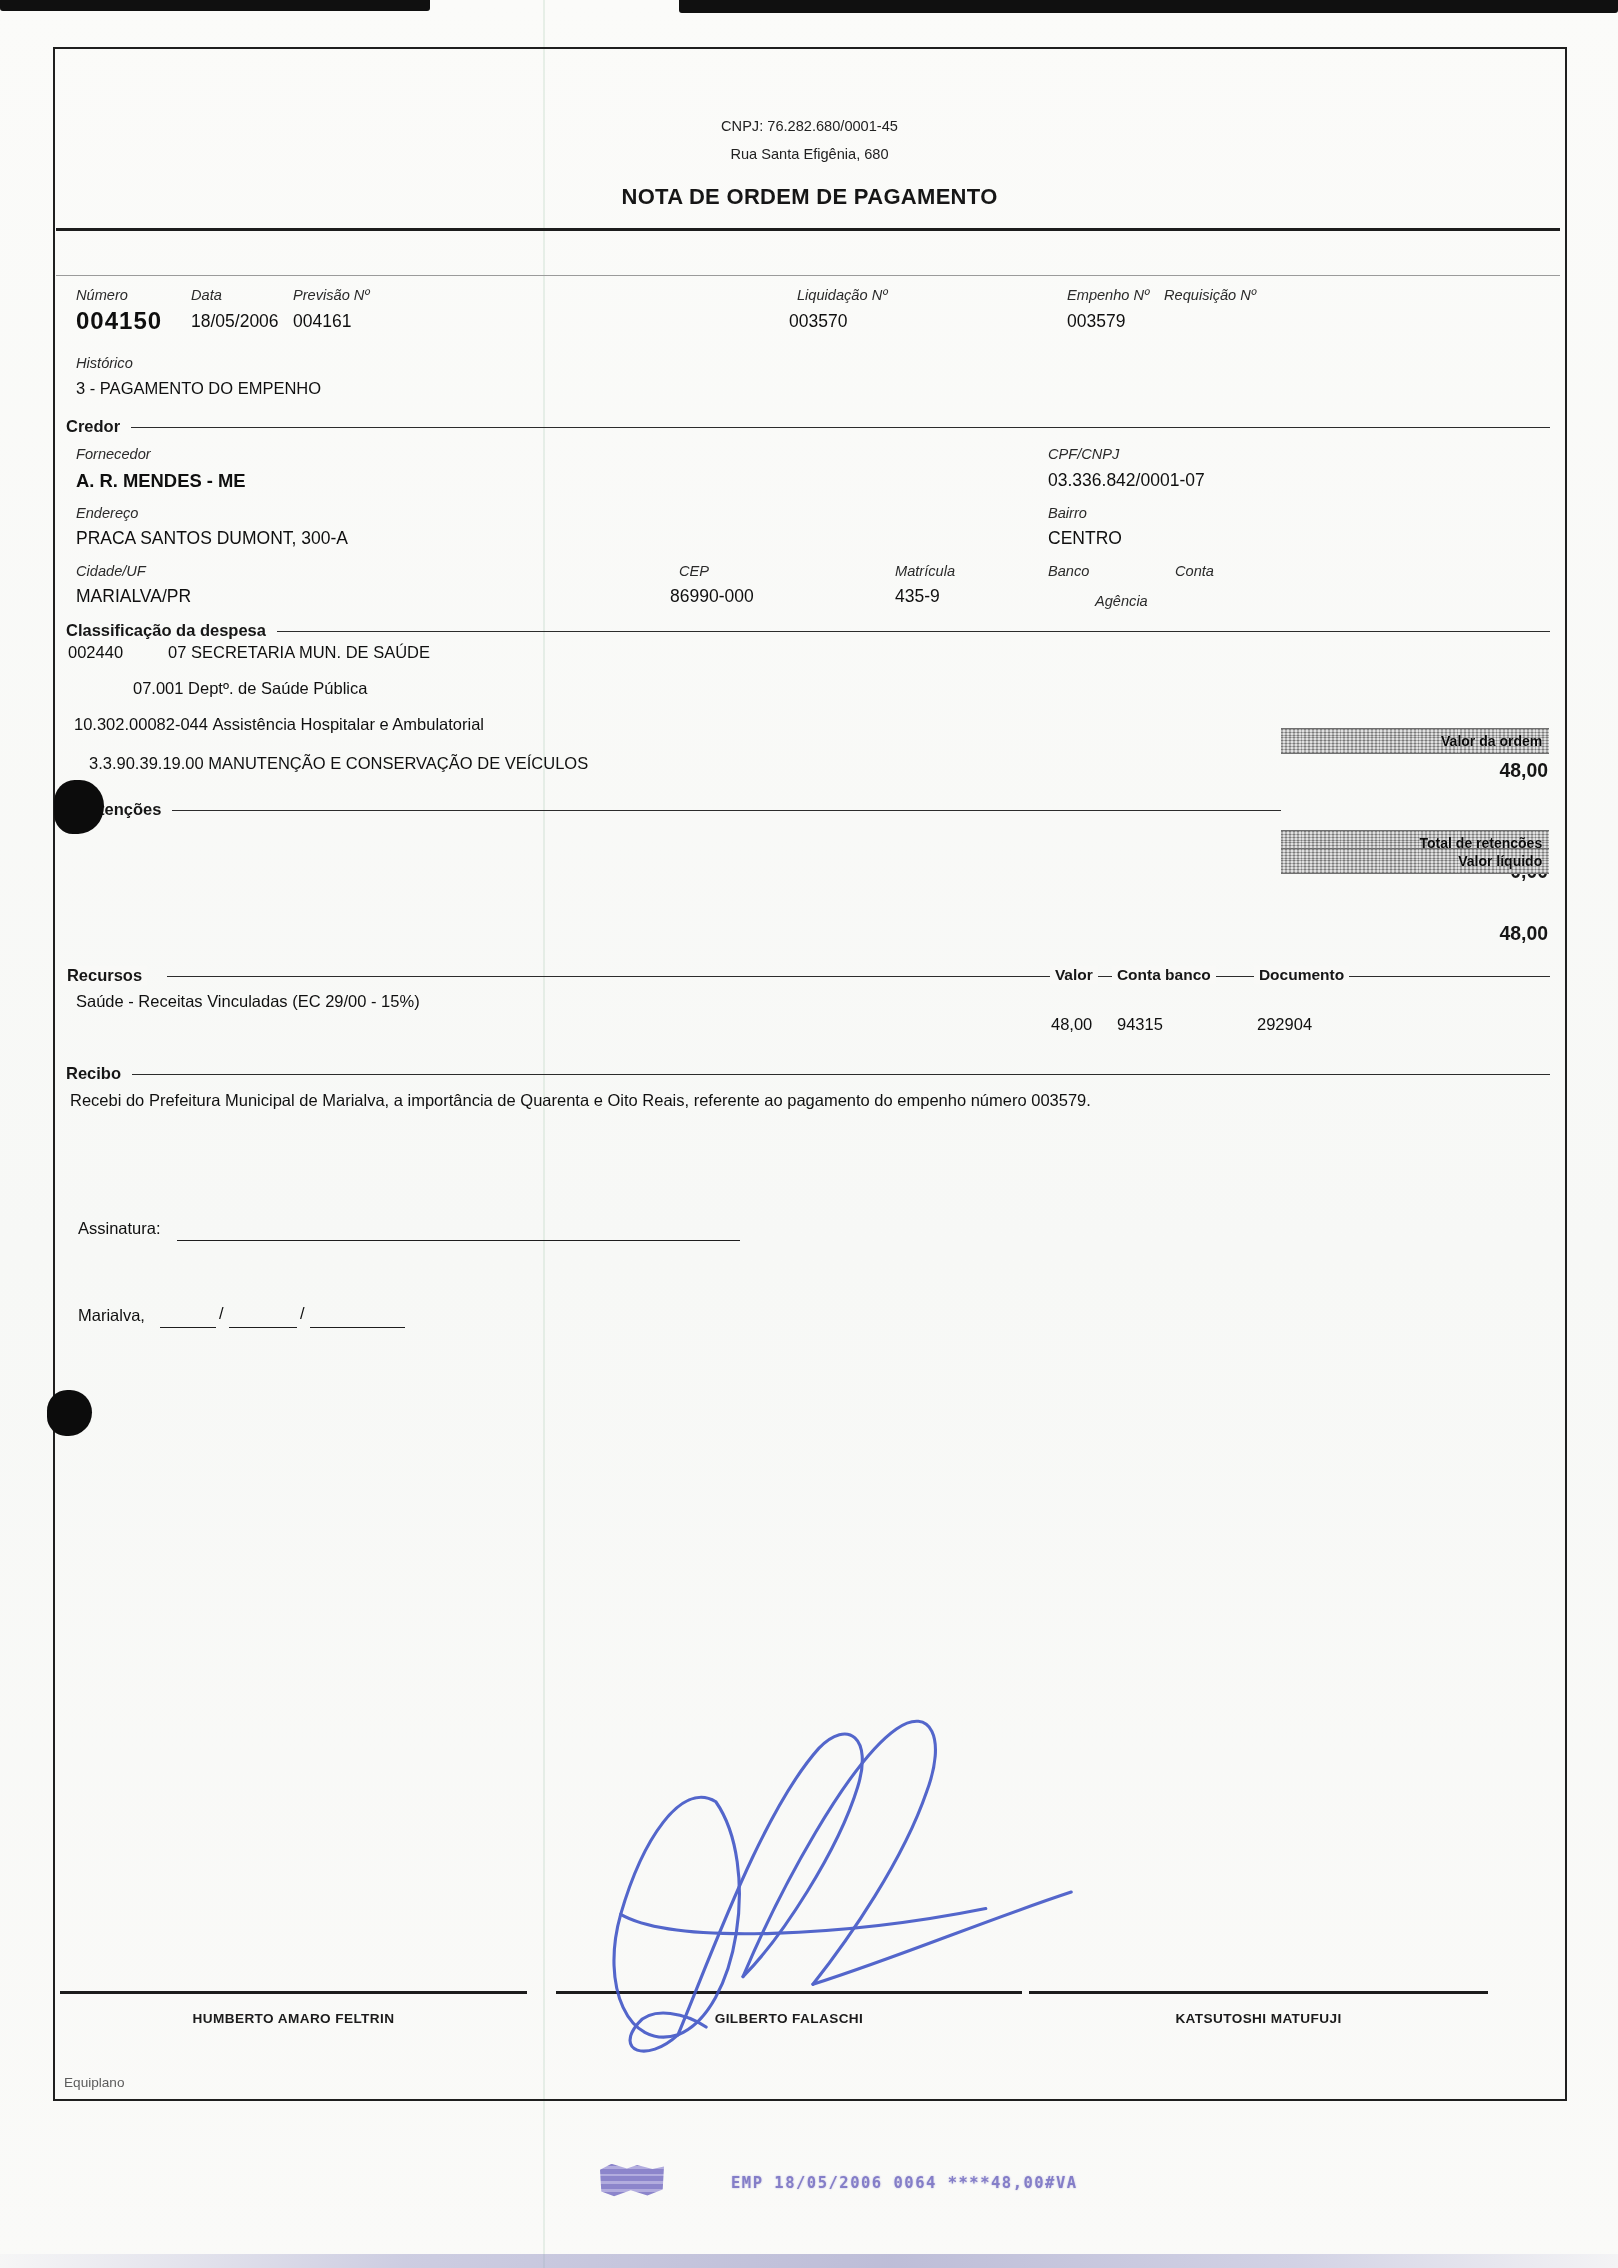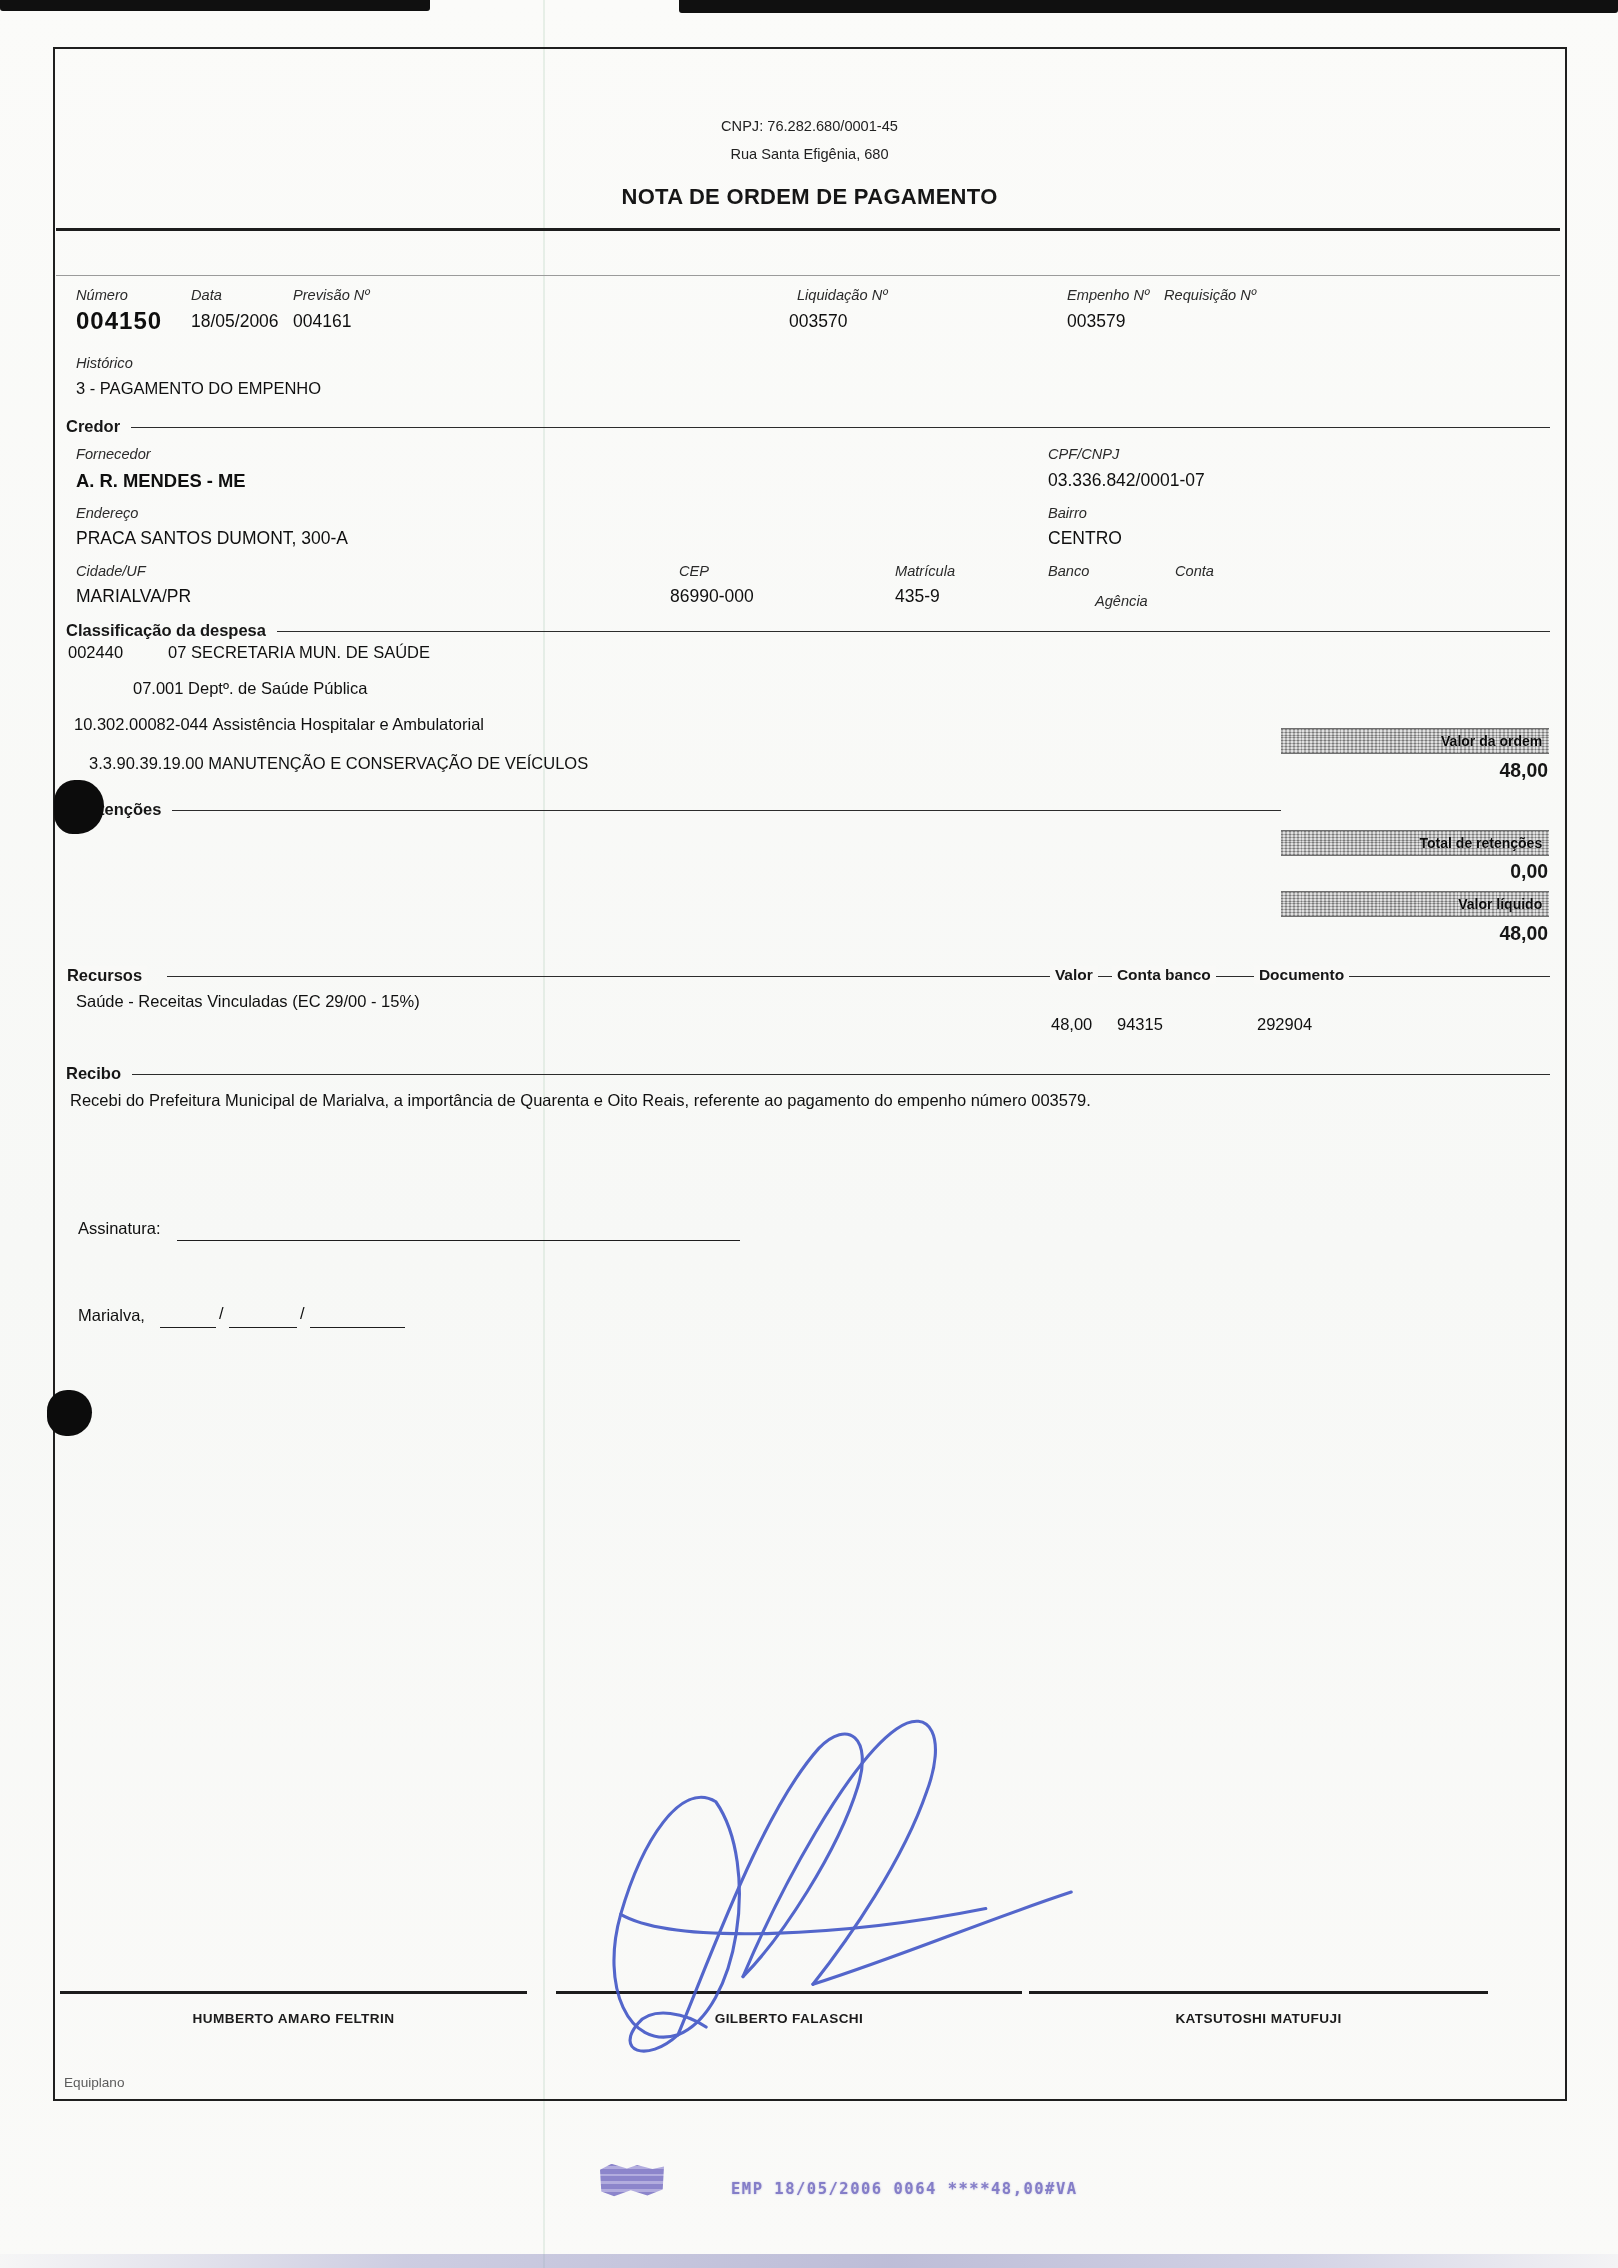--- a/index.html
+++ b/index.html
@@ -126,21 +126,21 @@
 
   <div class="abs vbar" style="left:1281px;top:728px;">Valor da ordem</div>
   <div class="abs vbar-val" style="right:71px;top:759px;">48,00</div>
 
   <div class="abs sec" style="left:78px;top:800px;width:1203px;">
     <span class="sec-label">Retenções</span>
     <span class="sec-line"></span>
   </div>
   <div class="abs vbar" style="left:1281px;top:830px;">Total de retenções</div>
   <div class="abs vbar-val" style="right:71px;top:860px;">0,00</div>
-  <div class="abs vbar" style="left:1281px;top:891px;">Valor líquido</div>
+  <div class="abs vbar" style="left:1281px;top:848px;">Valor líquido</div>
   <div class="abs vbar-val" style="right:71px;top:922px;">48,00</div>
 
   <div class="abs" style="left:167px;top:976px;width:1383px;border-top:1.9px solid #2c2c2c;"></div>
   <div class="abs masklbl" style="left:62px;top:966px;font-size:16.5px;background:#f9f9f7;">Recursos</div>
   <div class="abs masklbl" style="left:1050px;top:966px;">Valor</div>
   <div class="abs masklbl" style="left:1112px;top:966px;">Conta banco</div>
   <div class="abs masklbl" style="left:1254px;top:966px;">Documento</div>
   <div class="abs txt" style="left:76px;top:992px;">Saúde - Receitas Vinculadas (EC 29/00 - 15%)</div>
   <div class="abs txt" style="left:1051px;top:1015px;">48,00</div>
   <div class="abs txt" style="left:1117px;top:1015px;">94315</div>
@@ -180,19 +180,19 @@
       <path d="M 243 352 C 278 268, 330 122, 388 57 C 418 26, 444 46, 428 97 C 408 162, 350 252, 310 292"></path>
       <path d="M 310 292 C 348 202, 418 72, 468 37 C 503 13, 520 46, 499 102 C 475 172, 420 252, 382 300"></path>
       <path d="M 382 300 C 470 272, 560 234, 648 205"></path>
       <path d="M 184 228 C 240 260, 420 250, 560 222"></path>
       <path d="M 243 352 C 210 382, 178 368, 202 340 C 217 322, 252 330, 272 344"></path>
     </g>
   </svg>
 
   <div class="stamp" style="left:600px;top:2158px;width:466px;height:49px;">
     <div class="stamp-logo" style="left:0;top:5.8px;"></div>
-    <div class="stamp-text abs" style="left:99px;top:22px;padding-left:32px;">EMP 18/05/2006 0064 ****48,00#VA</div>
+    <div class="stamp-text abs" style="left:99px;top:16px;padding-left:32px;">EMP 18/05/2006 0064 ****48,00#VA</div>
   </div>
 
   <div class="bottomband"></div>
 
 </div>
 
 
 </body></html>

